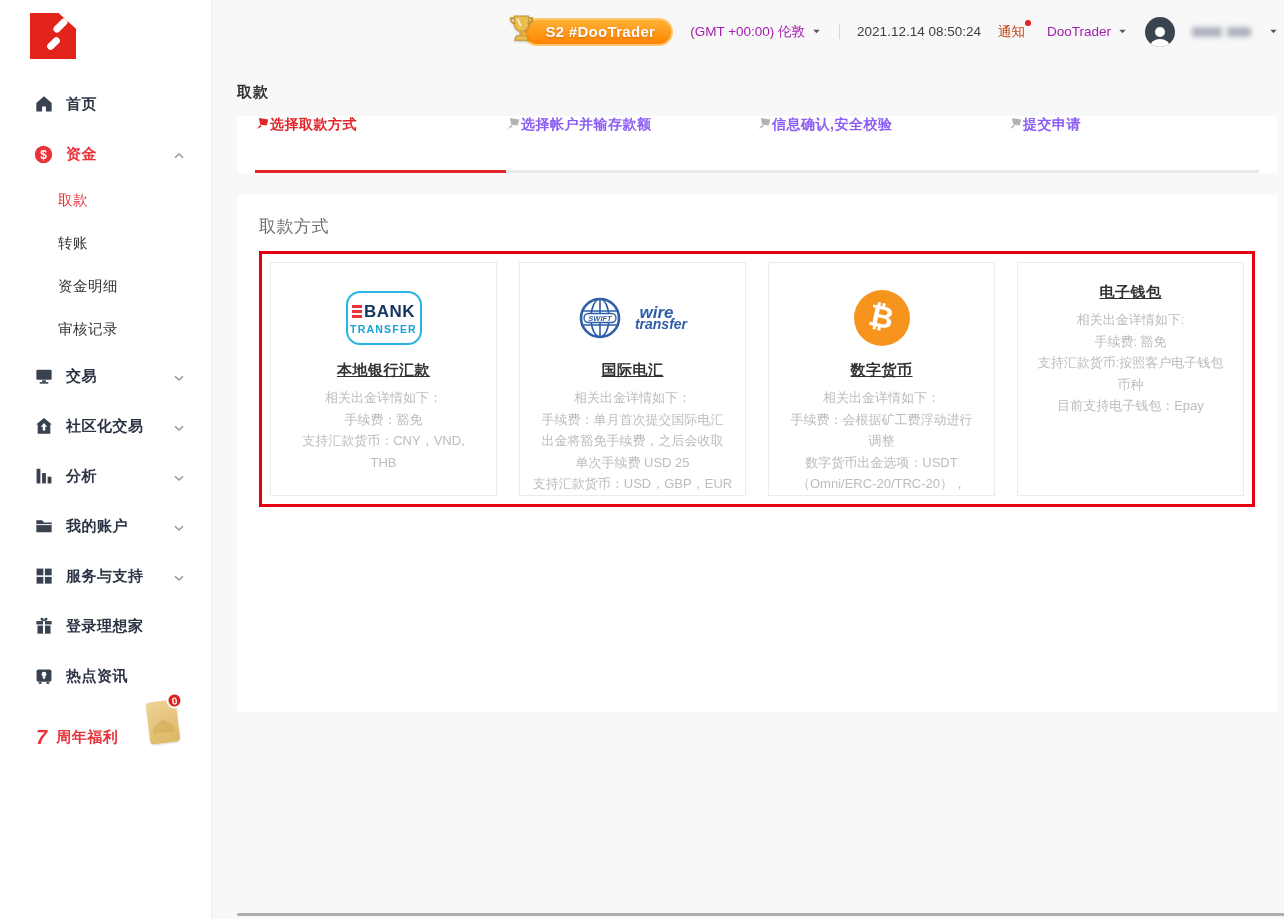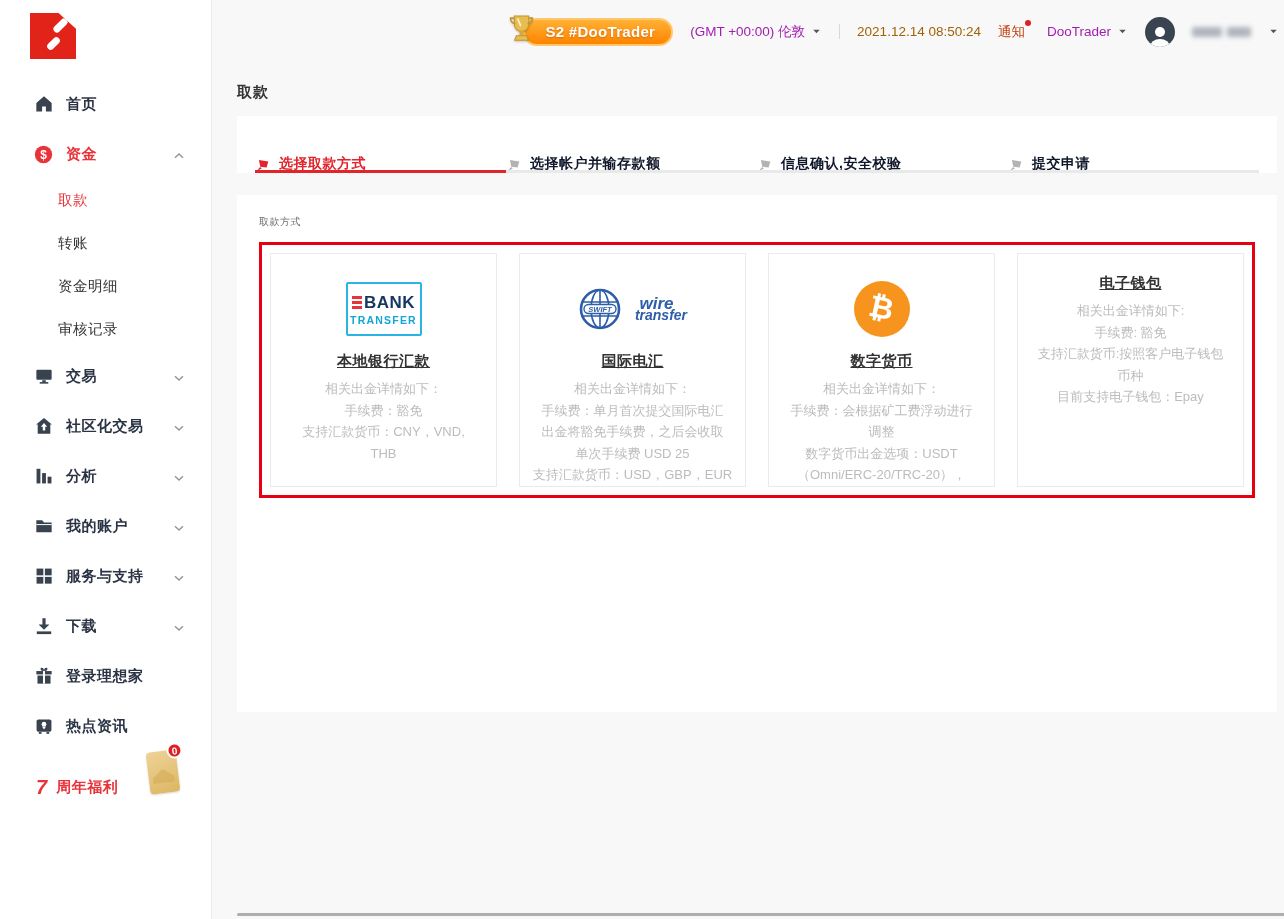--- a/index.html
+++ b/index.html
@@ -35,53 +35,53 @@
 
   
   .main{flex:1;position:relative;height:919px;}
   header{height:63px;display:flex;align-items:center;justify-content:flex-end;padding-right:22px;gap:17px;}
   .season{display:flex;align-items:center;cursor:pointer;}
   .trophy{z-index:2;margin-right:-12px;filter:drop-shadow(0 1px 1px rgba(0,0,0,.2));}
   .pill{background:linear-gradient(180deg,#ffb134,#ff8400);border:2px solid #ffc76b;color:#fff;font-weight:bold;
     font-size:15px;padding:3px 16px 4px 20px;border-radius:16px;text-shadow:0 1px 2px rgba(175,75,0,.55);letter-spacing:.3px;}
   .hdr-item{display:flex;align-items:center;gap:6px;font-size:13.5px;color:#a21caf;cursor:pointer;white-space:nowrap;}
   .hdr-divider{width:1px;height:15px;background:#d8d8d8;}
-  .datetime{font-size:13.5px;color:#a16207;white-space:nowrap;}
+  .datetime{font-size:13.5px;color:#404040;white-space:nowrap;}
   .notif{position:relative;font-size:13.5px;color:#c2410c;cursor:pointer;padding-right:5px;}
   .notif .dot{position:absolute;right:-1px;top:-3px;width:6px;height:6px;border-radius:50%;background:#e02020;}
   .avatar{width:30px;height:30px;border-radius:50%;background:#3a4450;display:flex;align-items:flex-end;justify-content:center;overflow:hidden;cursor:pointer;}
   .user-blur{display:flex;gap:5px;align-items:center;filter:blur(2.5px);}
   .user-blur i{display:block;height:10px;border-radius:2px;background:#aeb3bd;}
   .user-blur i:first-child{width:30px;}
   .user-blur i:last-child{width:24px;}
   .caret{cursor:pointer;display:flex;align-items:center;}
 
   .content{padding:0 24px 0 25px;}
   .page-title{font-size:15px;font-weight:bold;color:#333;margin:20px 0 14px;letter-spacing:1px;}
 
   .steps-panel{background:#fff;height:57px;display:flex;padding:0 18px;}
-  .step{flex:1;display:flex;align-items:flex-end;gap:9px;position:relative;cursor:pointer;}
+  .step{flex:1;display:flex;align-items:flex-start;position:relative;cursor:pointer;}
   .step:after{content:"";position:absolute;left:0;right:0;bottom:0;height:3px;background:#e9e9e9;}
   .step.active:after{background:#e2242b;}
-  .step .slbl{font-size:14px;font-weight:bold;color:#0f172a;letter-spacing:.5px;}
+  .step .slbl{font-size:14px;font-weight:bold;color:#8b5cf6;letter-spacing:.5px;}
   .step.active .slbl{color:#e2242b;}
   .step .sic{color:#b3b3b3;display:flex;}
   .step.active .sic{color:#e2242b;}
 
   .methods-panel{background:#fff;margin-top:22px;padding:20px 22px;min-height:517px;}
-  .section-label{font-size:10px;color:#6f6f6f;letter-spacing:.5px;}
+  .section-label{font-size:17px;color:#6f6f6f;letter-spacing:.5px;}
   .highlight-box{margin-top:13px;border:3px solid #e60012;padding:8px;display:inline-block;}
   #cards{display:flex;gap:22px;}
   .card{width:227px;height:234px;border:1px solid #ebebeb;padding-top:16px;text-align:center;overflow:hidden;cursor:pointer;background:#fff;}
   .logo-area{height:78px;display:flex;flex-direction:column;align-items:center;justify-content:center;}
   .card-title{font-size:15px;font-weight:bold;color:#333;height:26px;line-height:26px;letter-spacing:.5px;text-decoration:underline;}
   .card-details{font-size:13px;color:#bcbcbc;line-height:21.5px;padding:4px 6px 0;}
 
   
-  .bank-logo{width:76px;height:54px;border:2px solid #2ab3e5;border-radius:2px;background:#fff;
+  .bank-logo{width:76px;height:54px;border:2px solid #2ab3e5;border-radius:14px;background:#fff;
     display:flex;flex-direction:column;align-items:center;justify-content:center;}
   .bank-row{display:flex;align-items:center;gap:2px;}
   .bank-bars{display:flex;flex-direction:column;gap:2px;}
   .bank-bars i{display:block;width:10px;height:3px;background:#e8333a;}
   .bank-word{font-size:17px;font-weight:bold;color:#15365f;letter-spacing:.5px;}
   .transfer-word{font-size:10.5px;font-weight:bold;color:#14a4d8;letter-spacing:1.2px;margin-top:1px;}
   .wire-logo{display:flex;align-items:center;gap:4px;}
   .wire-words{display:flex;flex-direction:column;line-height:15px;font-style:italic;font-weight:bold;color:#2e5ea8;}
   .wire-words .w1{font-size:17px;}
   .wire-words .w2{font-size:14px;margin:-3px 0 0 9px;}
@@ -190,32 +190,20 @@
         <div class="nav-item">
           <span class="ic">
             <svg width="18" height="18" viewBox="0 0 16 16">
               <rect x="1.4" y="1.4" width="6" height="6" fill="#39424f"></rect>
               <rect x="8.8" y="1.4" width="6" height="6" fill="#39424f"></rect>
               <rect x="1.4" y="8.8" width="6" height="6" fill="#39424f"></rect>
               <rect x="8.8" y="8.8" width="6" height="6" fill="#39424f"></rect>
             </svg>
           </span>
           <span class="lbl">服务与支持</span>
-          <span class="chev"><svg width="12" height="12" viewBox="0 0 12 12">
-              <path d="M2 4.2 6 8 10 4.2" stroke="#6b7280" stroke-width="1.4" fill="none"></path>
-            </svg></span>
-        </div>
-        <div class="nav-item">
-          <span class="ic">
-            <svg width="18" height="18" viewBox="0 0 16 16">
-              <path d="M6.6 1.2 h2.8 v5.4 h3.4 L8 11.4 3.2 6.6 h3.4 Z" fill="#39424f"></path>
-              <rect x="1.6" y="12.8" width="12.8" height="2.4" fill="#39424f"></rect>
-            </svg>
-          </span>
-          <span class="lbl">下载</span>
           <span class="chev"><svg width="12" height="12" viewBox="0 0 12 12">
               <path d="M2 4.2 6 8 10 4.2" stroke="#6b7280" stroke-width="1.4" fill="none"></path>
             </svg></span>
         </div>
         <div class="nav-item">
           <span class="ic">
             <svg width="18" height="18" viewBox="0 0 16 16">
               <rect x="1.2" y="3.6" width="13.6" height="3" fill="#39424f"></rect>
               <rect x="2.2" y="7.6" width="11.6" height="7.2" fill="#39424f"></rect>
               <rect x="7.1" y="3.6" width="1.8" height="11.2" fill="#fff"></rect>

